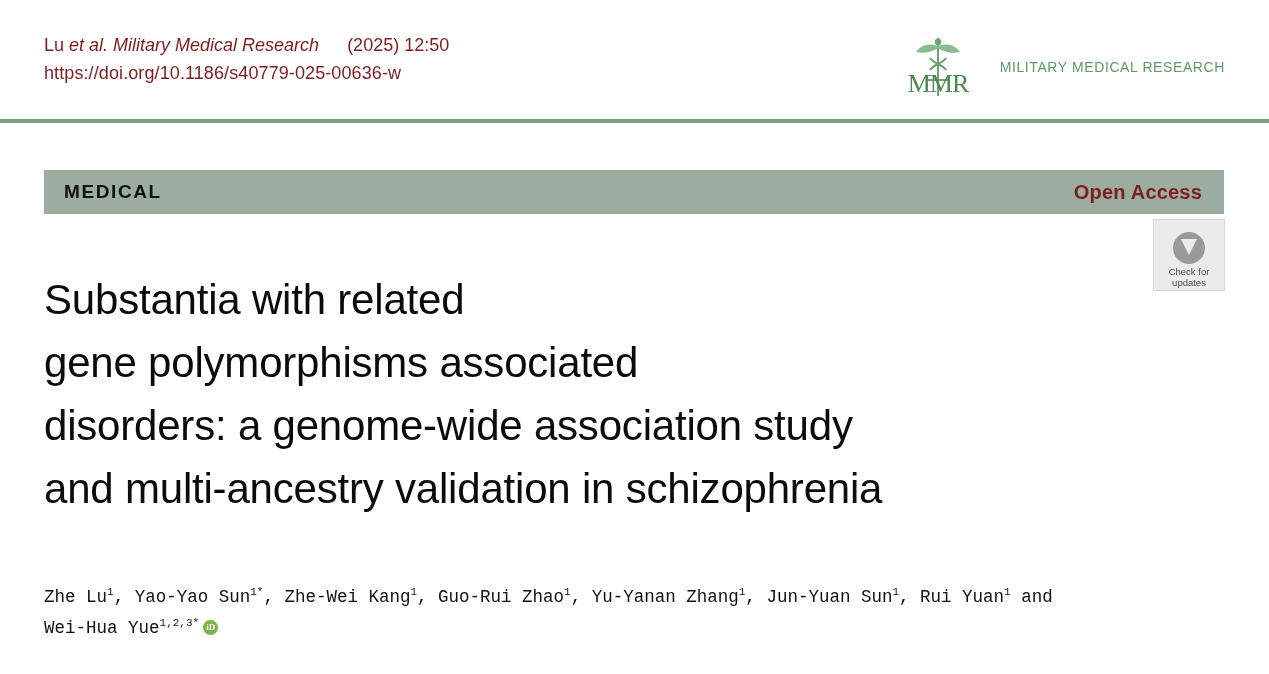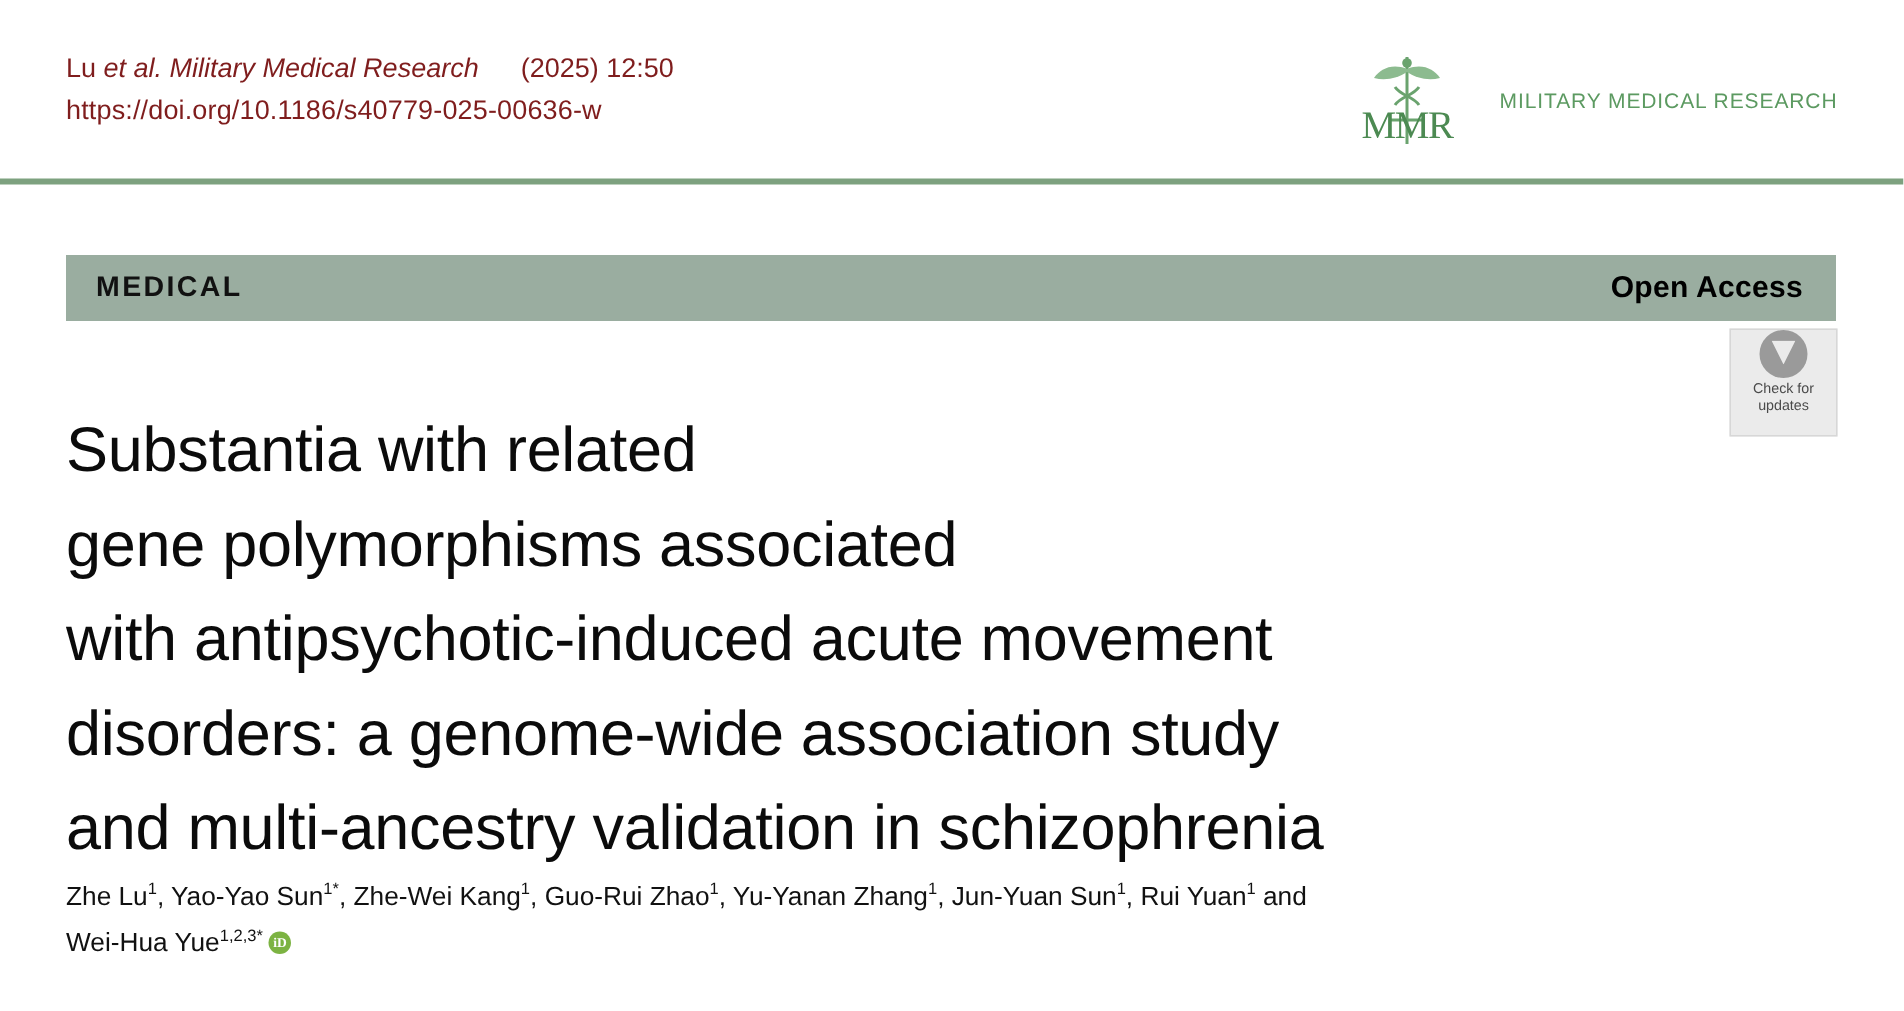--- a/index.html
+++ b/index.html
@@ -95,38 +95,38 @@
   .banner .research {
     font-size: 19px;
     font-weight: bold;
     letter-spacing: 1.6px;
     color: #111111;
   }
   .banner .openaccess {
     font-size: 20px;
     font-weight: bold;
     letter-spacing: 0.2px;
-    color: #000000;
+    color: #7f1d1d;
   }
 
   
   .crossmark {
     position: absolute;
     top: 219px;
     right: 44px;
     width: 72px;
     height: 72px;
     background: #ebebeb;
     border: 1px solid #d7d7d7;
     box-sizing: border-box;
     display: flex;
     flex-direction: column;
     align-items: center;
     justify-content: flex-start;
-    padding-top: 0;
+    padding-top: 12px;
   }
   .crossmark .cm-circle {
     width: 32px;
     height: 32px;
     border-radius: 50%;
     background: #9a9a9a;
     position: relative;
     display: block;
   }
   .crossmark .cm-circle::after {
@@ -166,20 +166,21 @@
 
   
   .authors {
     position: absolute;
     top: 582px;
     left: 44px;
     width: 1160px;
     font-size: 17.5px;
     line-height: 1.75;
     color: #111111;
+    font-family: Liberation Mono, monospace;
   }
   .authors sup {
     font-size: 11px;
     vertical-align: super;
     line-height: 0;
   }
   .orcid {
     display: inline-block;
     width: 15px;
     height: 15px;
@@ -255,21 +256,20 @@
     <span class="cm-circle"></span>
     <span class="cm-text">
       <span>Check for</span><br>
       <span>updates</span>
     </span>
   </div>
 
   <h1 class="title">
     <span class="tline">Substantia with related</span>
     <span class="tline">gene polymorphisms associated</span>
-    <span class="tline">with antipsychotic-induced acute movement</span>
     <span class="tline">disorders: a genome-wide association study</span>
     <span class="tline">and multi-ancestry validation in schizophrenia</span>
   </h1>
 
   <div class="authors">
     <span><span>Zhe Lu</span><sup>1</sup>, </span><span><span>Yao-Yao Sun</span><sup>1</sup><sup>*</sup>, </span><span><span>Zhe-Wei Kang</span><sup>1</sup>, </span><span><span>Guo-Rui Zhao</span><sup>1</sup>, </span><span><span>Yu-Yanan Zhang</span><sup>1</sup>, </span><span><span>Jun-Yuan Sun</span><sup>1</sup>, </span><span><span>Rui Yuan</span><sup>1</sup> </span><span>and</span><br><span><span>Wei-Hua Yue</span><sup>1,2,3</sup><sup>*</sup></span><span class="orcid"></span>
   </div>
 
   <div class="page-edge"></div>
 </div>

